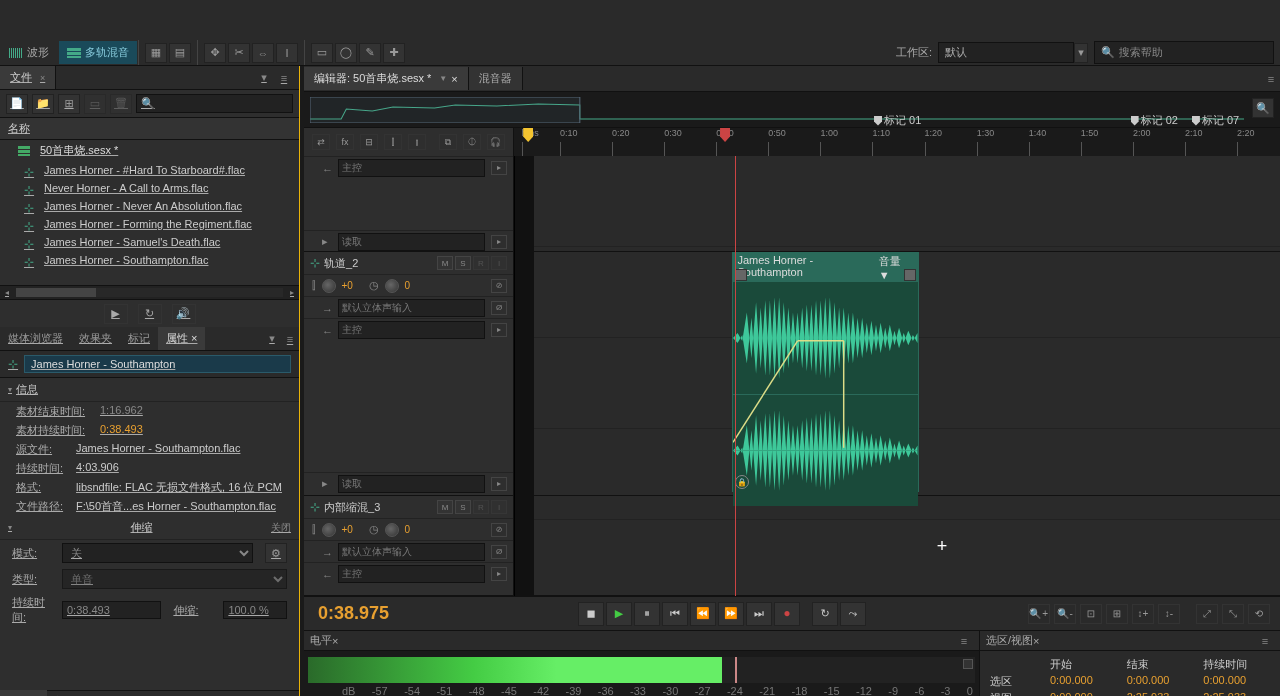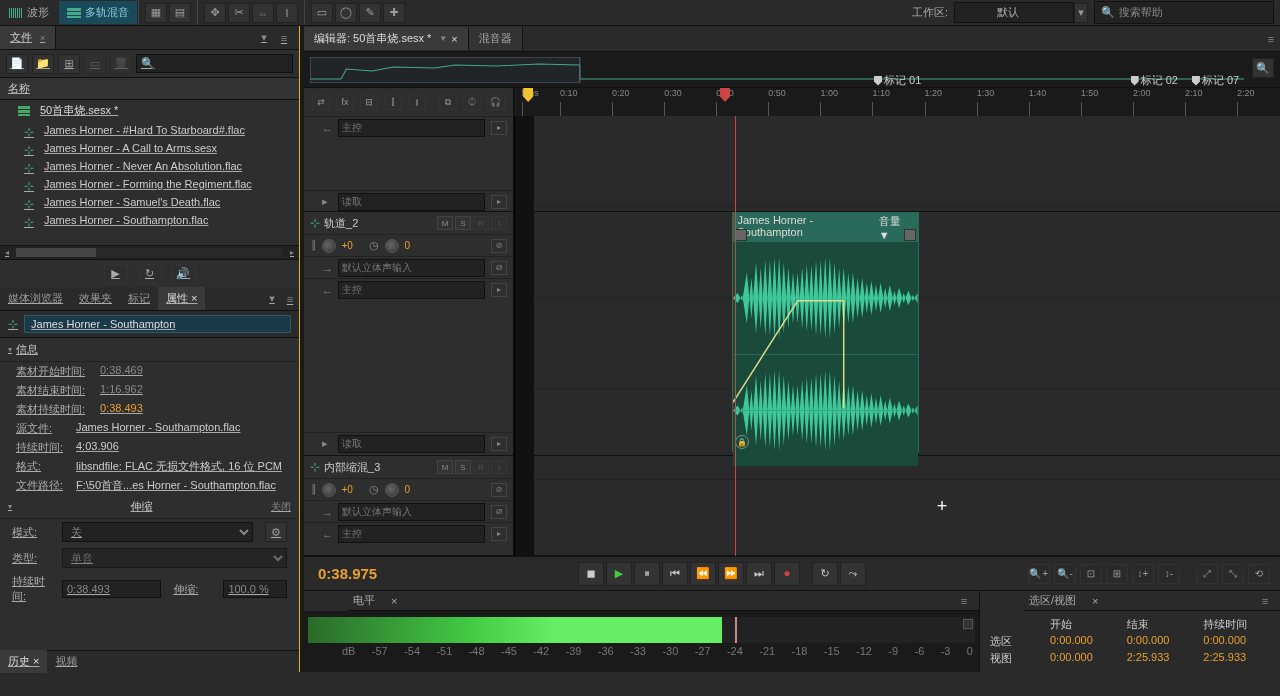--- a/index.html
+++ b/index.html
@@ -1,28 +1,28 @@
 <!DOCTYPE html>
 <html><head>
 <meta charset="utf-8">
 <style>
 * { margin: 0; padding: 0; box-sizing: border-box; font-family: "Microsoft YaHei", Arial, sans-serif; font-size: 11px; }
 body { background: #2a2a2a; color: #aaa; width: 1280px; height: 696px; overflow: hidden; position: relative; }
 
 
-.top-bar { height: 26px; background: #2a2a2a; display: flex; align-items: center; border-bottom: 1px solid #111; }
+.top-bar { height: 26px; background: #2a2a2a; display: flex; align-items: center; border-bottom: 1px solid #111; margin-top: 40px; }
 .mode-btn { padding: 4px 8px; margin: 1px; display: flex; align-items: center; gap: 4px; cursor: pointer; }
 .mode-btn.active { background: #1a4a5a; color: #8cd; }
 .wave-icon { width: 14px; height: 10px; background: repeating-linear-gradient(90deg,#4a8 0 1px,transparent 1px 2px); }
 .multi-icon { width: 14px; height: 10px; background: linear-gradient(180deg,#4a8 0 3px,transparent 3px 4px,#4a8 4px 7px,transparent 7px 8px,#4a8 8px); }
 .tool-group { display: flex; gap: 2px; padding: 0 6px; border-left: 1px solid #444; height: 100%; align-items: center; }
 .tool-btn { width: 22px; height: 20px; background: #333; border: 1px solid #222; display: flex; align-items: center; justify-content: center; color: #999; cursor: pointer; }
 .spacer { flex: 1; }
 .workspace-label { padding: 0 6px; }
-.workspace-select { background: #222; border: 1px solid #111; padding: 2px 18px 2px 6px; color: #aaa; width: 120px; text-align: center; }
+.workspace-select { background: #222; border: 1px solid #111; padding: 2px 18px 2px 6px; color: #aaa; width: 136px; }
 .search-box { background: #222; border: 1px solid #111; padding: 3px 6px; color: #888; width: 180px; margin: 0 6px; display: flex; align-items: center; gap: 4px; }
 
 
 .tab-row { height: 24px; background: #2a2a2a; display: flex; align-items: stretch; border-bottom: 1px solid #111; }
 .panel-tab { padding: 4px 10px; background: #333; border-right: 1px solid #111; display: flex; align-items: center; gap: 4px; color: #ccc; cursor: pointer; }
 .panel-tab .x { font-size: 9px; color: #888; margin-left: 4px; }
 .panel-tab.active { background: #3a3a3a; }
 .tab-right-icons { display: flex; align-items: center; padding: 0 6px; gap: 2px; }
 .small-icon-btn { width: 18px; height: 18px; display: flex; align-items: center; justify-content: center; color: #888; cursor: pointer; }
 
@@ -120,31 +120,31 @@
 .clip-hdr { background: #2a6a5a; color: #ddd; font-size: 9px; padding: 1px 4px; display: flex; justify-content: space-between; }
 .clip-wave { position: relative; height: calc(50% - 7px); background: #1a4a3a; overflow: hidden; }
 .clip-wave + .clip-wave { border-top: 1px solid #2a6a5a; }
 .clip-wave svg { width: 100%; height: 100%; }
 .corner-box { position: absolute; width: 12px; height: 12px; background: #666; border: 1px solid #333; }
 .playhead-line { position: absolute; top: 0; bottom: 0; width: 1px; background: #c44; z-index: 10; }
 .cursor-plus { position: absolute; color: #fff; font-size: 18px; font-weight: 200; }
 
 
 .transport { height: 34px; background: #2a2a2a; border-top: 1px solid #111; display: flex; align-items: center; padding: 0 10px; gap: 4px; }
-.timecode { color: #e8a030; font-size: 15px; font-weight: bold; width: 260px; padding-left: 4px; }
+.timecode { color: #e8a030; font-size: 18px; font-weight: bold; width: 260px; padding-left: 4px; }
 .tp-btn { width: 26px; height: 24px; background: #333; border: 1px solid #222; display: flex; align-items: center; justify-content: center; color: #ccc; cursor: pointer; }
 .tp-btn.play { color: #4c4; }
 .tp-group { display: flex; gap: 2px; }
 .zoom-group { margin-left: auto; display: flex; gap: 4px; }
 .zbtn { width: 22px; height: 20px; border: 1px solid #333; display: flex; align-items: center; justify-content: center; color: #999; font-size: 10px; }
 
 
 .bottom-panels { display: flex; height: 82px; border-top: 1px solid #111; }
 .level-panel { flex: 1; display: flex; flex-direction: column; border-right: 1px solid #111; }
-.lp-tab { height: 20px; display: flex; align-items: center; background: #2a2a2a; border-bottom: 1px solid #111; padding: 0 6px; gap: 16px; margin-left: 43px; }
+.lp-tab { height: 20px; display: flex; align-items: center; background: #2a2a2a; border-bottom: 1px solid #111; padding: 0 6px; gap: 0; }
 .lp-body { flex: 1; background: #1a1a1a; position: relative; padding: 4px; }
 .level-bar { height: 26px; background: #222; position: relative; margin: 2px 0; }
 .level-fill { position: absolute; left: 0; top: 0; bottom: 0; background: linear-gradient(90deg, #2a6a2a, #4c4 40%, #6e6 60%); }
 .level-peak { position: absolute; top: 0; bottom: 0; width: 2px; background: #c88; }
 .db-scale { display: flex; justify-content: space-between; color: #777; font-size: 9px; padding: 0 2px; margin-left: 32px; }
 
 .sel-panel { width: 300px; display: flex; flex-direction: column; }
 .sp-grid { display: grid; grid-template-columns: 50px 1fr 1fr 1fr; gap: 2px 10px; padding: 6px 10px; font-size: 10px; }
 .sp-grid .hd { color: #ccc; }
 .sp-grid .val { color: #e8a030; }
@@ -217,21 +217,21 @@
     <div class="files-list">
       <div class="file-item session">
           <span>50首串烧.sesx *</span>
         </div>
       <div class="file-item">
           <span class="audio-icon"></span>
           <span>James Horner - #Hard To Starboard#.flac</span>
         </div>
       <div class="file-item">
           <span class="audio-icon"></span>
-          <span>James Horner - A Call to Arms.sesx</span>
+          <span>Never Horner - A Call to Arms.flac</span>
         </div>
       <div class="file-item">
           <span class="audio-icon"></span>
           <span>James Horner - Never An Absolution.flac</span>
         </div>
       <div class="file-item">
           <span class="audio-icon"></span>
           <span>James Horner - Forming the Regiment.flac</span>
         </div>
       <div class="file-item">
@@ -265,24 +265,20 @@
       <div class="small-icon-btn">▾</div>
       <div class="small-icon-btn">≡</div>
     </div>
 
     <div class="props">
       <div class="prop-title">
         <span class="audio-icon"></span>
         <input class="prop-title-input" value="James Horner - Southampton" style="">
       </div>
       <div class="section-hd">信息</div>
-      <div class="kv">
-          <span class="k">素材开始时间:</span>
-          <span class="v">0:38.469</span>
-        </div>
       <div class="kv">
           <span class="k">素材结束时间:</span>
           <span class="v">1:16.962</span>
         </div>
       <div class="kv">
           <span class="k">素材持续时间:</span>
           <span class="v hl">0:38.493</span>
         </div>
       <div class="kv kv-wide">
           <span class="k">源文件:</span>

